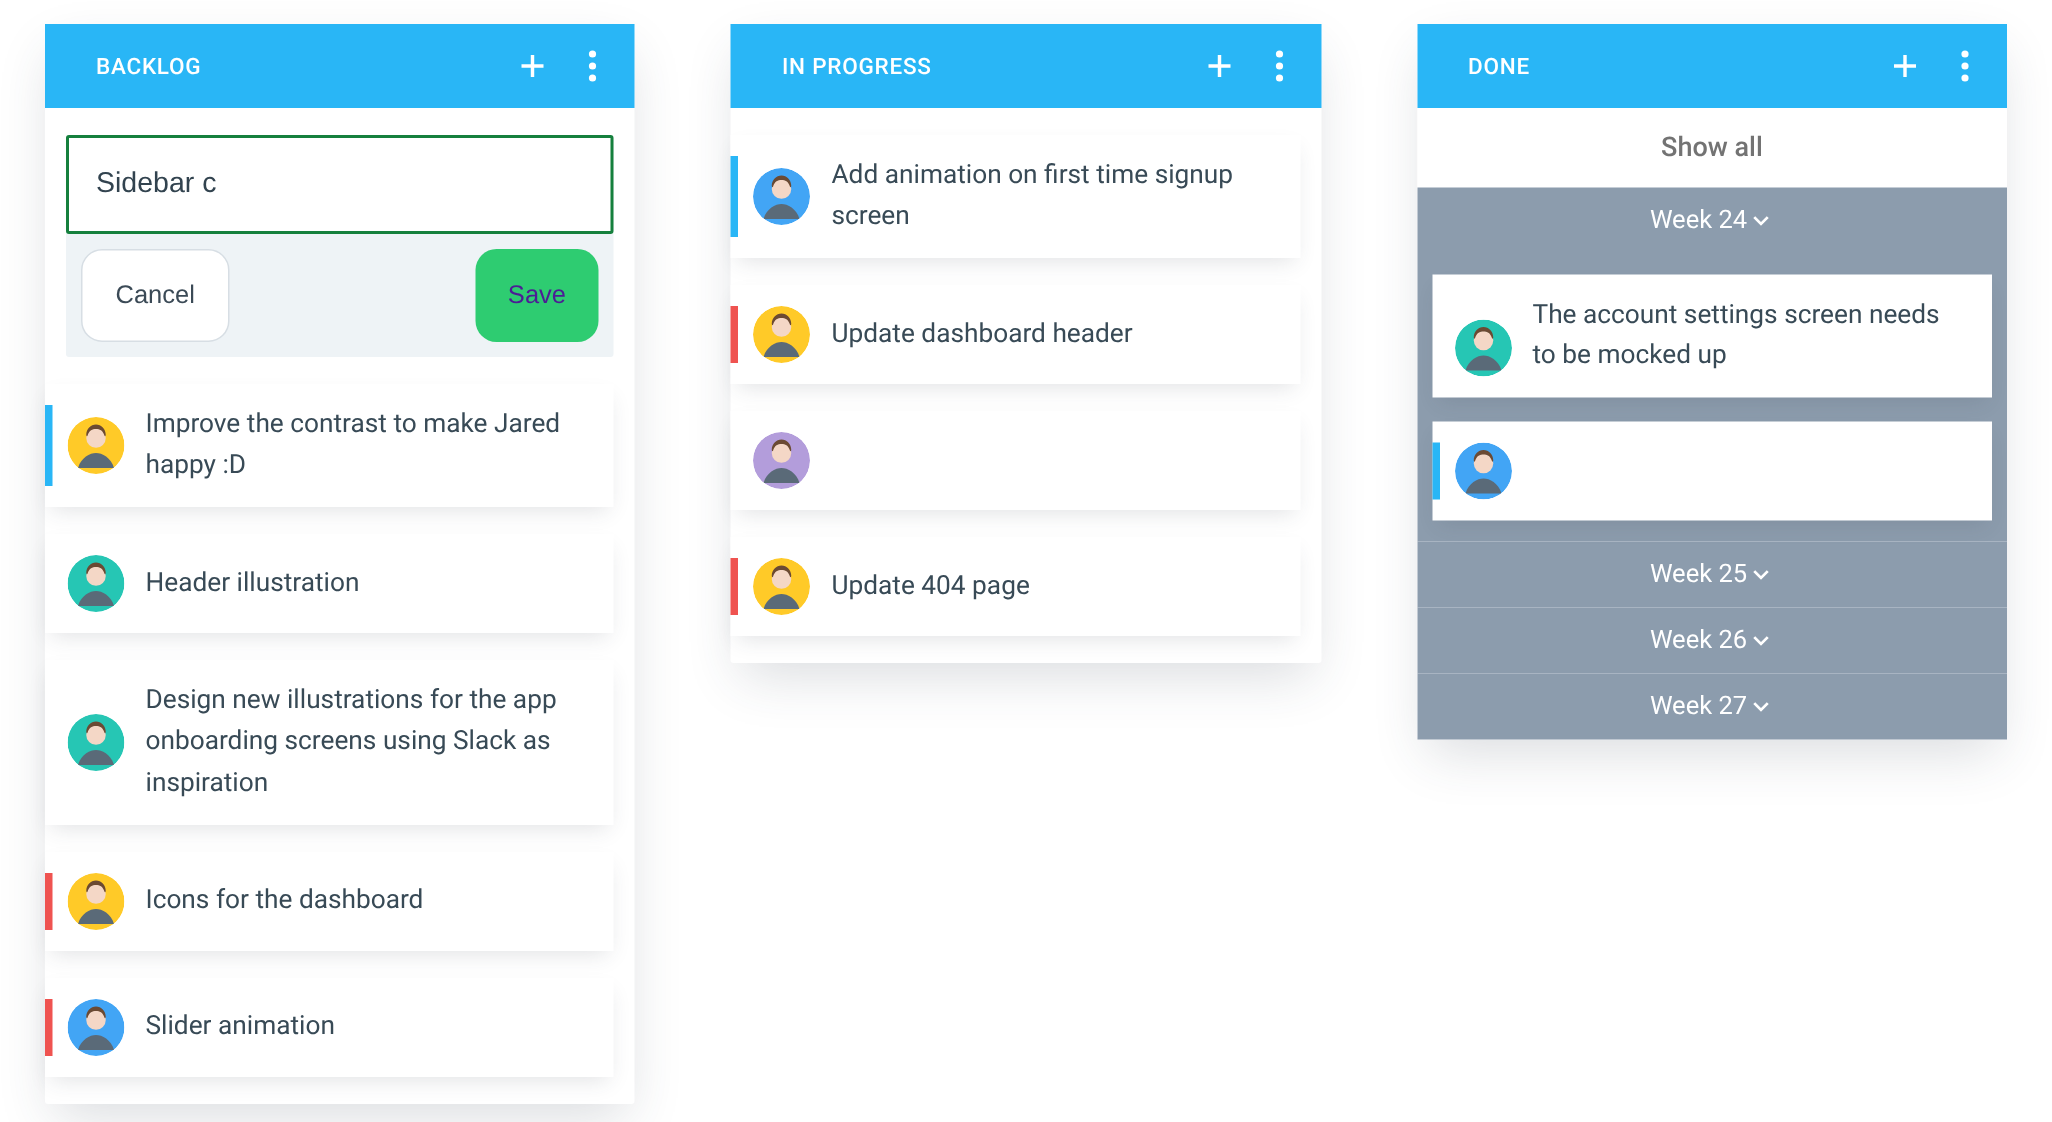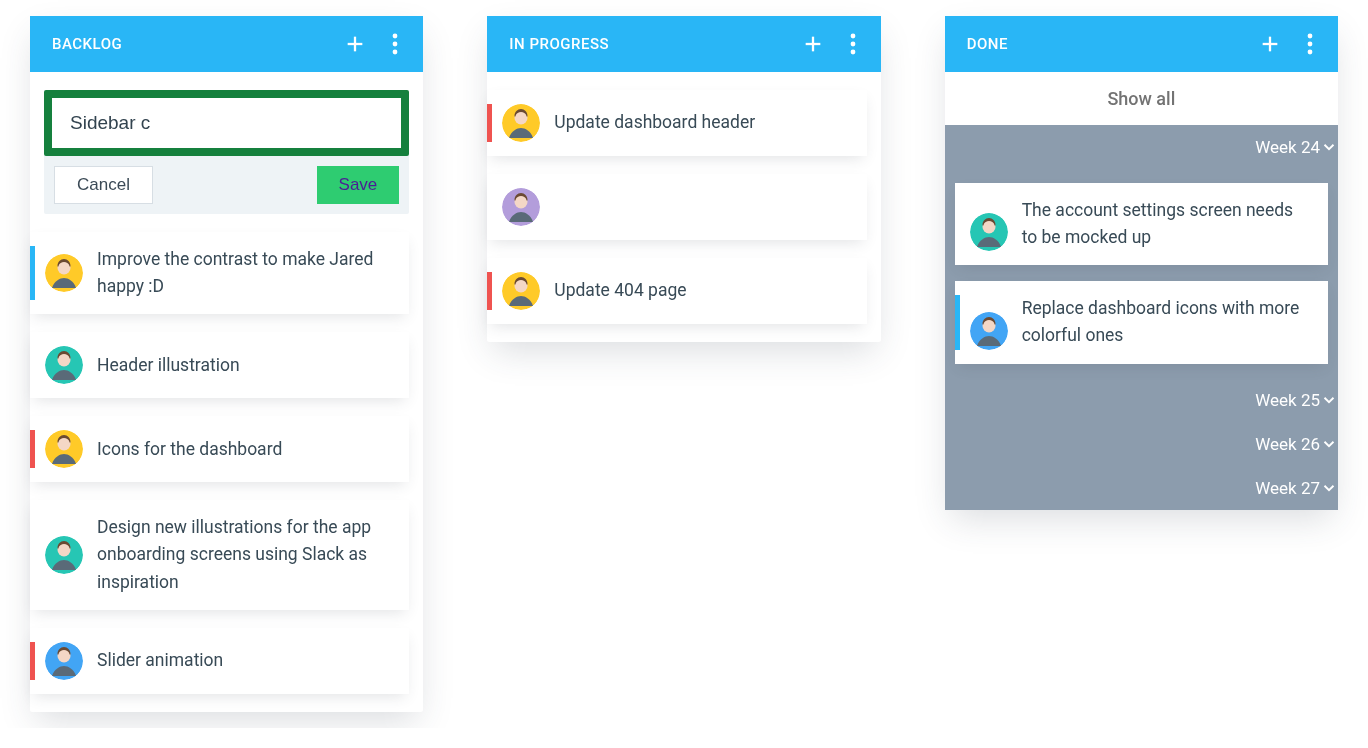--- a/index.html
+++ b/index.html
@@ -27,20 +27,21 @@
     height: 56px;
     display: flex;
     align-items: center;
     padding: 0 8px 0 22px;
   }
   .col-title {
     flex: 1;
     font-size: 15px;
     letter-spacing: 0.5px;
     font-weight: 500;
+    margin-left: 12px;
   }
   .icon-btn {
     width: 40px;
     height: 40px;
     display: flex;
     align-items: center;
     justify-content: center;
     cursor: pointer;
     color: #fff;
     border-radius: 50%;
@@ -59,37 +60,37 @@
     margin: 18px 14px 0 14px;
     background: #eef3f6;
     border-radius: 2px;
     display: flex;
     flex-direction: column;
     padding: 0 0 10px 0;
   }
   .composer-input {
     width: 100%;
     height: 66px;
-    border: 8px solid #15803d;
+    border: 2px solid #15803d;
     border-radius: 2px;
     padding: 14px 18px;
     font-size: 19px;
     color: #32434f;
     outline: none;
     background: #fff;
   }
   .composer-actions {
     display: flex;
     justify-content: space-between;
     padding: 10px 10px 0 10px;
   }
   .btn {
-    padding: 8px 22px;
+    padding: 20px 22px;
     font-size: 17px;
-    border-radius: 0;
+    border-radius: 14px;
     cursor: pointer;
     border: none;
   }
   .btn-cancel {
     background: #fff;
     border: 1px solid #d7dee4;
     color: #3b4a56;
   }
   .btn-save {
     background: #2ecc71;
@@ -141,22 +142,22 @@
     font-size: 18px;
     font-weight: 500;
     cursor: pointer;
   }
   .week-section {
     background: #8c9cad;
   }
   .week-header {
     display: flex;
     align-items: center;
-    justify-content: flex-end;
-    padding: 12px 0;
+    justify-content: center;
+    padding: 12px 28px;
     color: #fff;
     font-size: 17px;
     cursor: pointer;
     border-top: 1px solid rgba(255,255,255,0.15);
   }
   .week-header:first-child { border-top: none; }
   .week-chevron { width: 18px; height: 18px; }
   .week-body {
     padding: 14px 10px 14px 0;
     display: flex;
@@ -216,42 +217,42 @@
             <svg viewBox="0 0 38 38">
               <circle cx="19" cy="19" r="19" fill="#26c6b4"></circle>
               <circle cx="19" cy="14" r="6.5" fill="#f4d7c6"></circle>
               <path d="M7 34c2-7 8-10 12-10s10 3 12 10" fill="#5a6a78"></path>
               <path d="M12.5 12c0-4 3-7 6.5-7s6.5 3 6.5 7c0 1-1 1-1 0-1-3-3-4-5.5-4s-4.5 1-5.5 4c0 1-1 1-1 0z" fill="#6b4a33"></path>
             </svg>
           </div>
     <div class="card-text">Header illustration</div>
         </div>
         <div class="card">
+    <div class="card-stripe stripe-none"></div>
+    <div class="avatar">
+            <svg viewBox="0 0 38 38">
+              <circle cx="19" cy="19" r="19" fill="#26c6b4"></circle>
+              <circle cx="19" cy="14" r="6.5" fill="#f4d7c6"></circle>
+              <path d="M7 34c2-7 8-10 12-10s10 3 12 10" fill="#5a6a78"></path>
+              <path d="M12.5 12c0-4 3-7 6.5-7s6.5 3 6.5 7c0 1-1 1-1 0-1-3-3-4-5.5-4s-4.5 1-5.5 4c0 1-1 1-1 0z" fill="#6b4a33"></path>
+            </svg>
+          </div>
+    <div class="card-text">Design new illustrations for the app onboarding screens using Slack as inspiration</div>
+        </div>
+        <div class="card">
     <div class="card-stripe stripe-red"></div>
     <div class="avatar">
             <svg viewBox="0 0 38 38">
               <circle cx="19" cy="19" r="19" fill="#ffca28"></circle>
               <circle cx="19" cy="14" r="6.5" fill="#f4d7c6"></circle>
               <path d="M7 34c2-7 8-10 12-10s10 3 12 10" fill="#5a6a78"></path>
               <path d="M12.5 12c0-4 3-7 6.5-7s6.5 3 6.5 7c0 1-1 1-1 0-1-3-3-4-5.5-4s-4.5 1-5.5 4c0 1-1 1-1 0z" fill="#6b4a33"></path>
             </svg>
           </div>
     <div class="card-text">Icons for the dashboard</div>
-        </div>
-        <div class="card">
-    <div class="card-stripe stripe-none"></div>
-    <div class="avatar">
-            <svg viewBox="0 0 38 38">
-              <circle cx="19" cy="19" r="19" fill="#26c6b4"></circle>
-              <circle cx="19" cy="14" r="6.5" fill="#f4d7c6"></circle>
-              <path d="M7 34c2-7 8-10 12-10s10 3 12 10" fill="#5a6a78"></path>
-              <path d="M12.5 12c0-4 3-7 6.5-7s6.5 3 6.5 7c0 1-1 1-1 0-1-3-3-4-5.5-4s-4.5 1-5.5 4c0 1-1 1-1 0z" fill="#6b4a33"></path>
-            </svg>
-          </div>
-    <div class="card-text">Design new illustrations for the app onboarding screens using Slack as inspiration</div>
         </div>
         <div class="card">
     <div class="card-stripe stripe-red"></div>
     <div class="avatar">
             <svg viewBox="0 0 38 38">
               <circle cx="19" cy="19" r="19" fill="#42a5f5"></circle>
               <circle cx="19" cy="14" r="6.5" fill="#f4d7c6"></circle>
               <path d="M7 34c2-7 8-10 12-10s10 3 12 10" fill="#5a6a78"></path>
               <path d="M12.5 12c0-4 3-7 6.5-7s6.5 3 6.5 7c0 1-1 1-1 0-1-3-3-4-5.5-4s-4.5 1-5.5 4c0 1-1 1-1 0z" fill="#6b4a33"></path>
             </svg>
@@ -272,20 +273,32 @@
       </span>
       <span class="icon-btn more-icon">
         <svg viewBox="0 0 6 22" fill="currentColor">
             <circle cx="3" cy="3" r="2.4"></circle>
             <circle cx="3" cy="11" r="2.4"></circle>
             <circle cx="3" cy="19" r="2.4"></circle>
           </svg>
       </span>
     </div>
     <div class="col-body" id="inprogress-cards">
+        <div class="card">
+    <div class="card-stripe stripe-blue"></div>
+    <div class="avatar">
+            <svg viewBox="0 0 38 38">
+              <circle cx="19" cy="19" r="19" fill="#42a5f5"></circle>
+              <circle cx="19" cy="14" r="6.5" fill="#f4d7c6"></circle>
+              <path d="M7 34c2-7 8-10 12-10s10 3 12 10" fill="#5a6a78"></path>
+              <path d="M12.5 12c0-4 3-7 6.5-7s6.5 3 6.5 7c0 1-1 1-1 0-1-3-3-4-5.5-4s-4.5 1-5.5 4c0 1-1 1-1 0z" fill="#6b4a33"></path>
+            </svg>
+          </div>
+    <div class="card-text">Add animation on first time signup screen</div>
+        </div>
         <div class="card">
     <div class="card-stripe stripe-red"></div>
     <div class="avatar">
             <svg viewBox="0 0 38 38">
               <circle cx="19" cy="19" r="19" fill="#ffca28"></circle>
               <circle cx="19" cy="14" r="6.5" fill="#f4d7c6"></circle>
               <path d="M7 34c2-7 8-10 12-10s10 3 12 10" fill="#5a6a78"></path>
               <path d="M12.5 12c0-4 3-7 6.5-7s6.5 3 6.5 7c0 1-1 1-1 0-1-3-3-4-5.5-4s-4.5 1-5.5 4c0 1-1 1-1 0z" fill="#6b4a33"></path>
             </svg>
           </div>
@@ -359,21 +372,20 @@
             <div class="card">
     <div class="card-stripe stripe-blue"></div>
     <div class="avatar">
                 <svg viewBox="0 0 38 38">
                   <circle cx="19" cy="19" r="19" fill="#42a5f5"></circle>
                   <circle cx="19" cy="14" r="6.5" fill="#f4d7c6"></circle>
                   <path d="M7 34c2-7 8-10 12-10s10 3 12 10" fill="#5a6a78"></path>
                   <path d="M12.5 12c0-4 3-7 6.5-7s6.5 3 6.5 7c0 1-1 1-1 0-1-3-3-4-5.5-4s-4.5 1-5.5 4c0 1-1 1-1 0z" fill="#6b4a33"></path>
                 </svg>
               </div>
-    <div class="card-text">Replace dashboard icons with more colorful ones</div>
             </div>
           </div>
         </div>
         <div class="week-section">
           <div class="week-header">
             <span>Week 25</span>
     <svg class="week-chevron" viewBox="0 0 24 24" fill="none" stroke="#fff" stroke-width="2.5">
               <polyline points="6 9 12 15 18 9"></polyline>
             </svg>
           </div>

